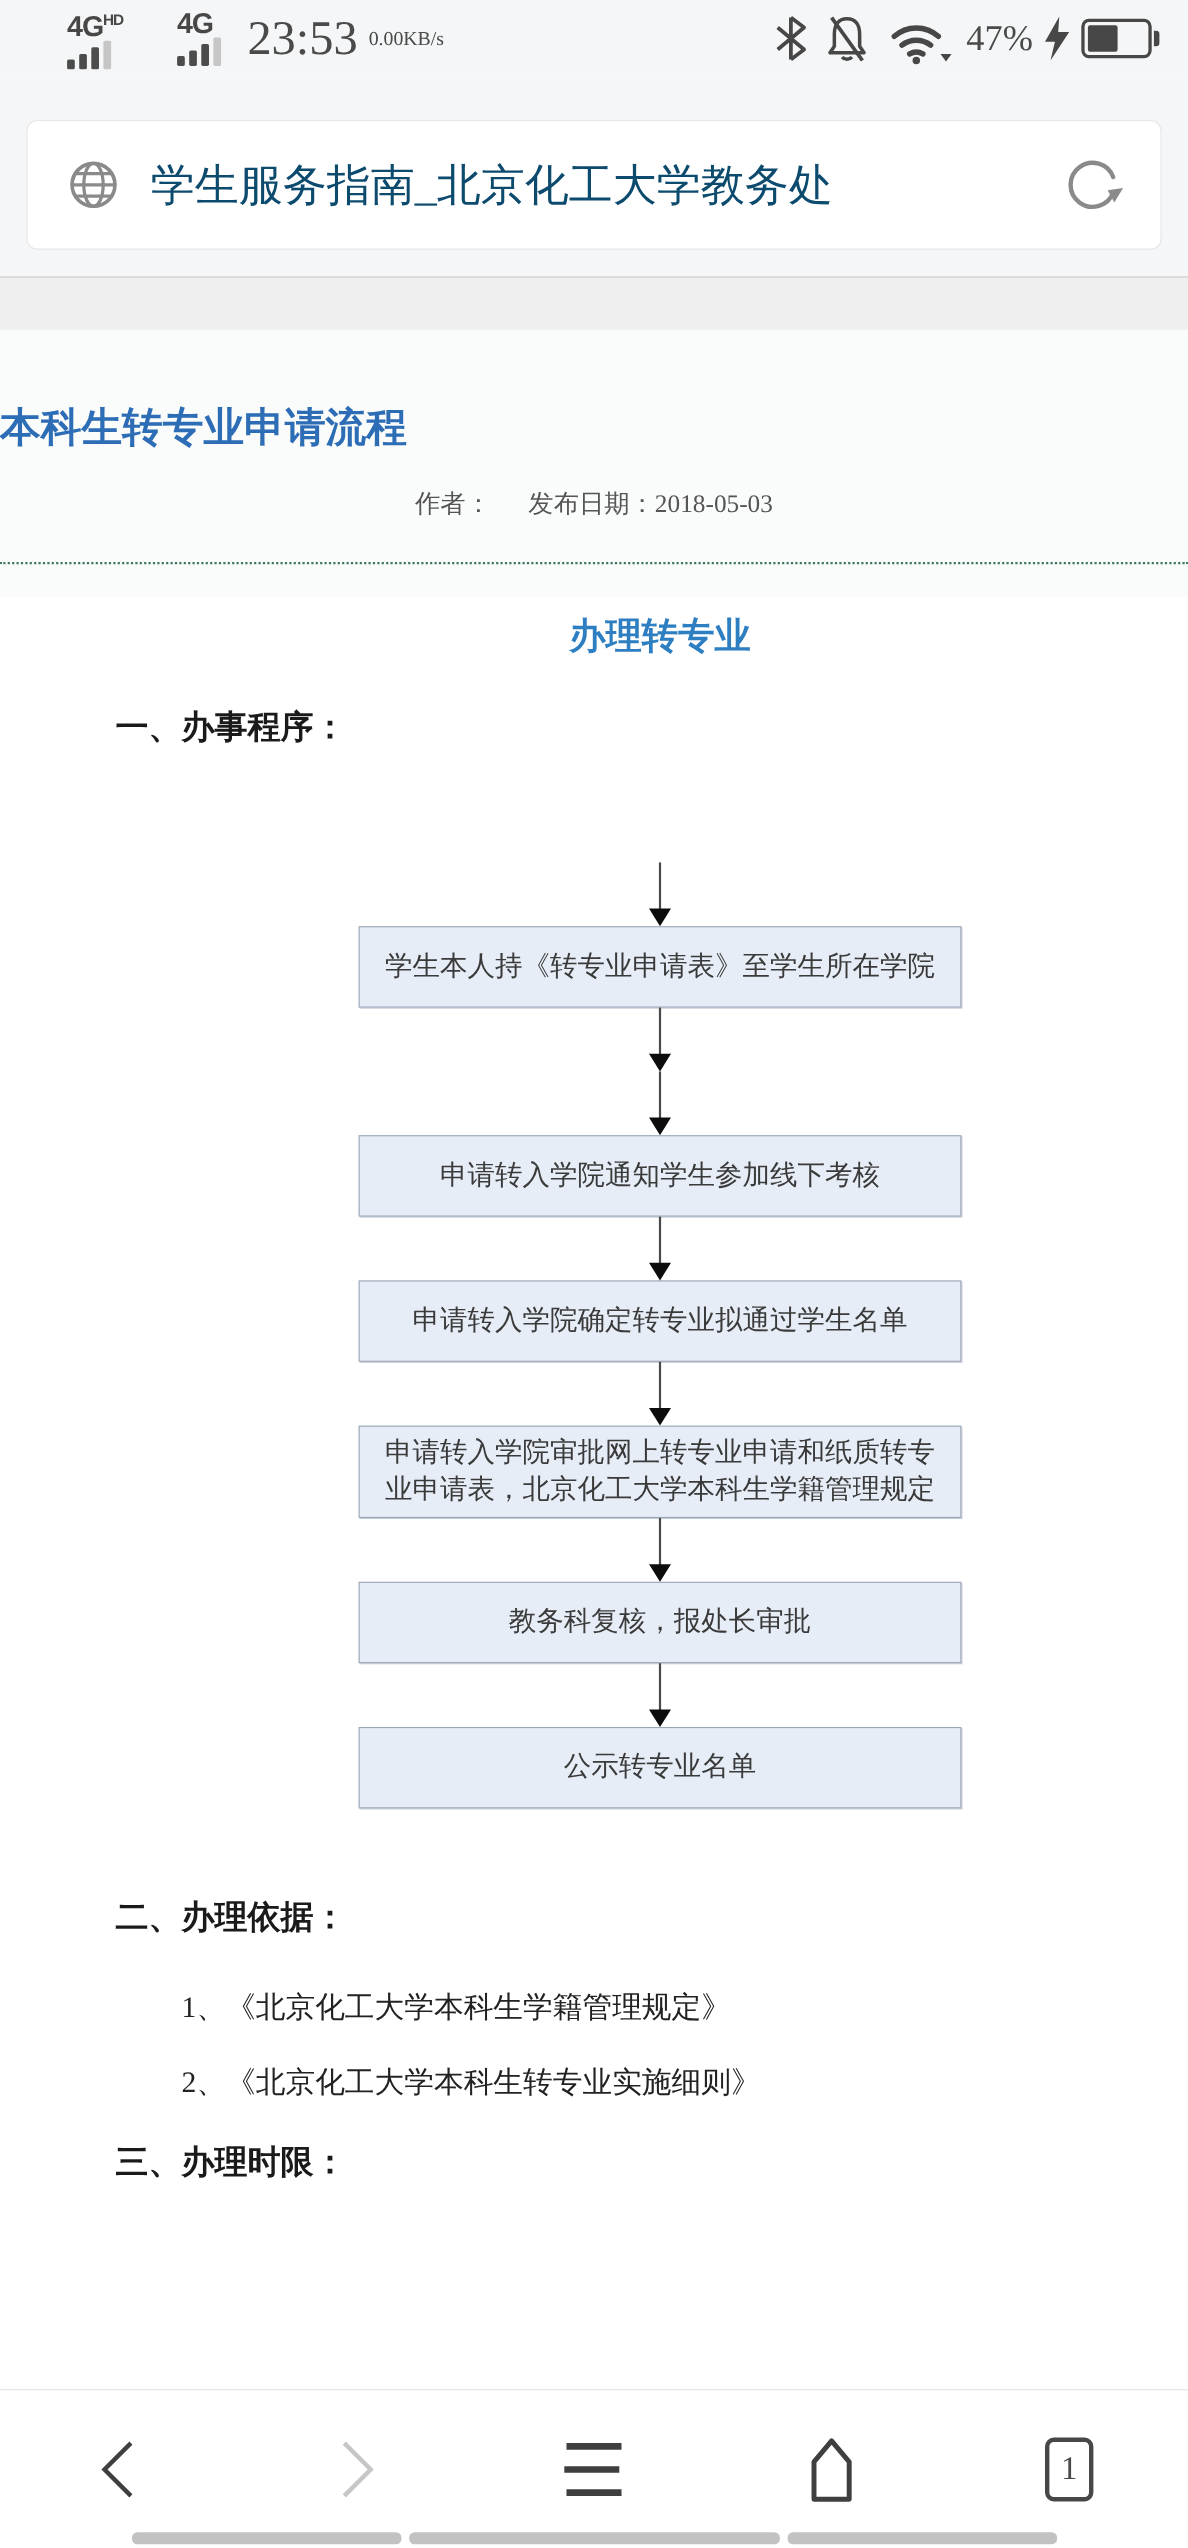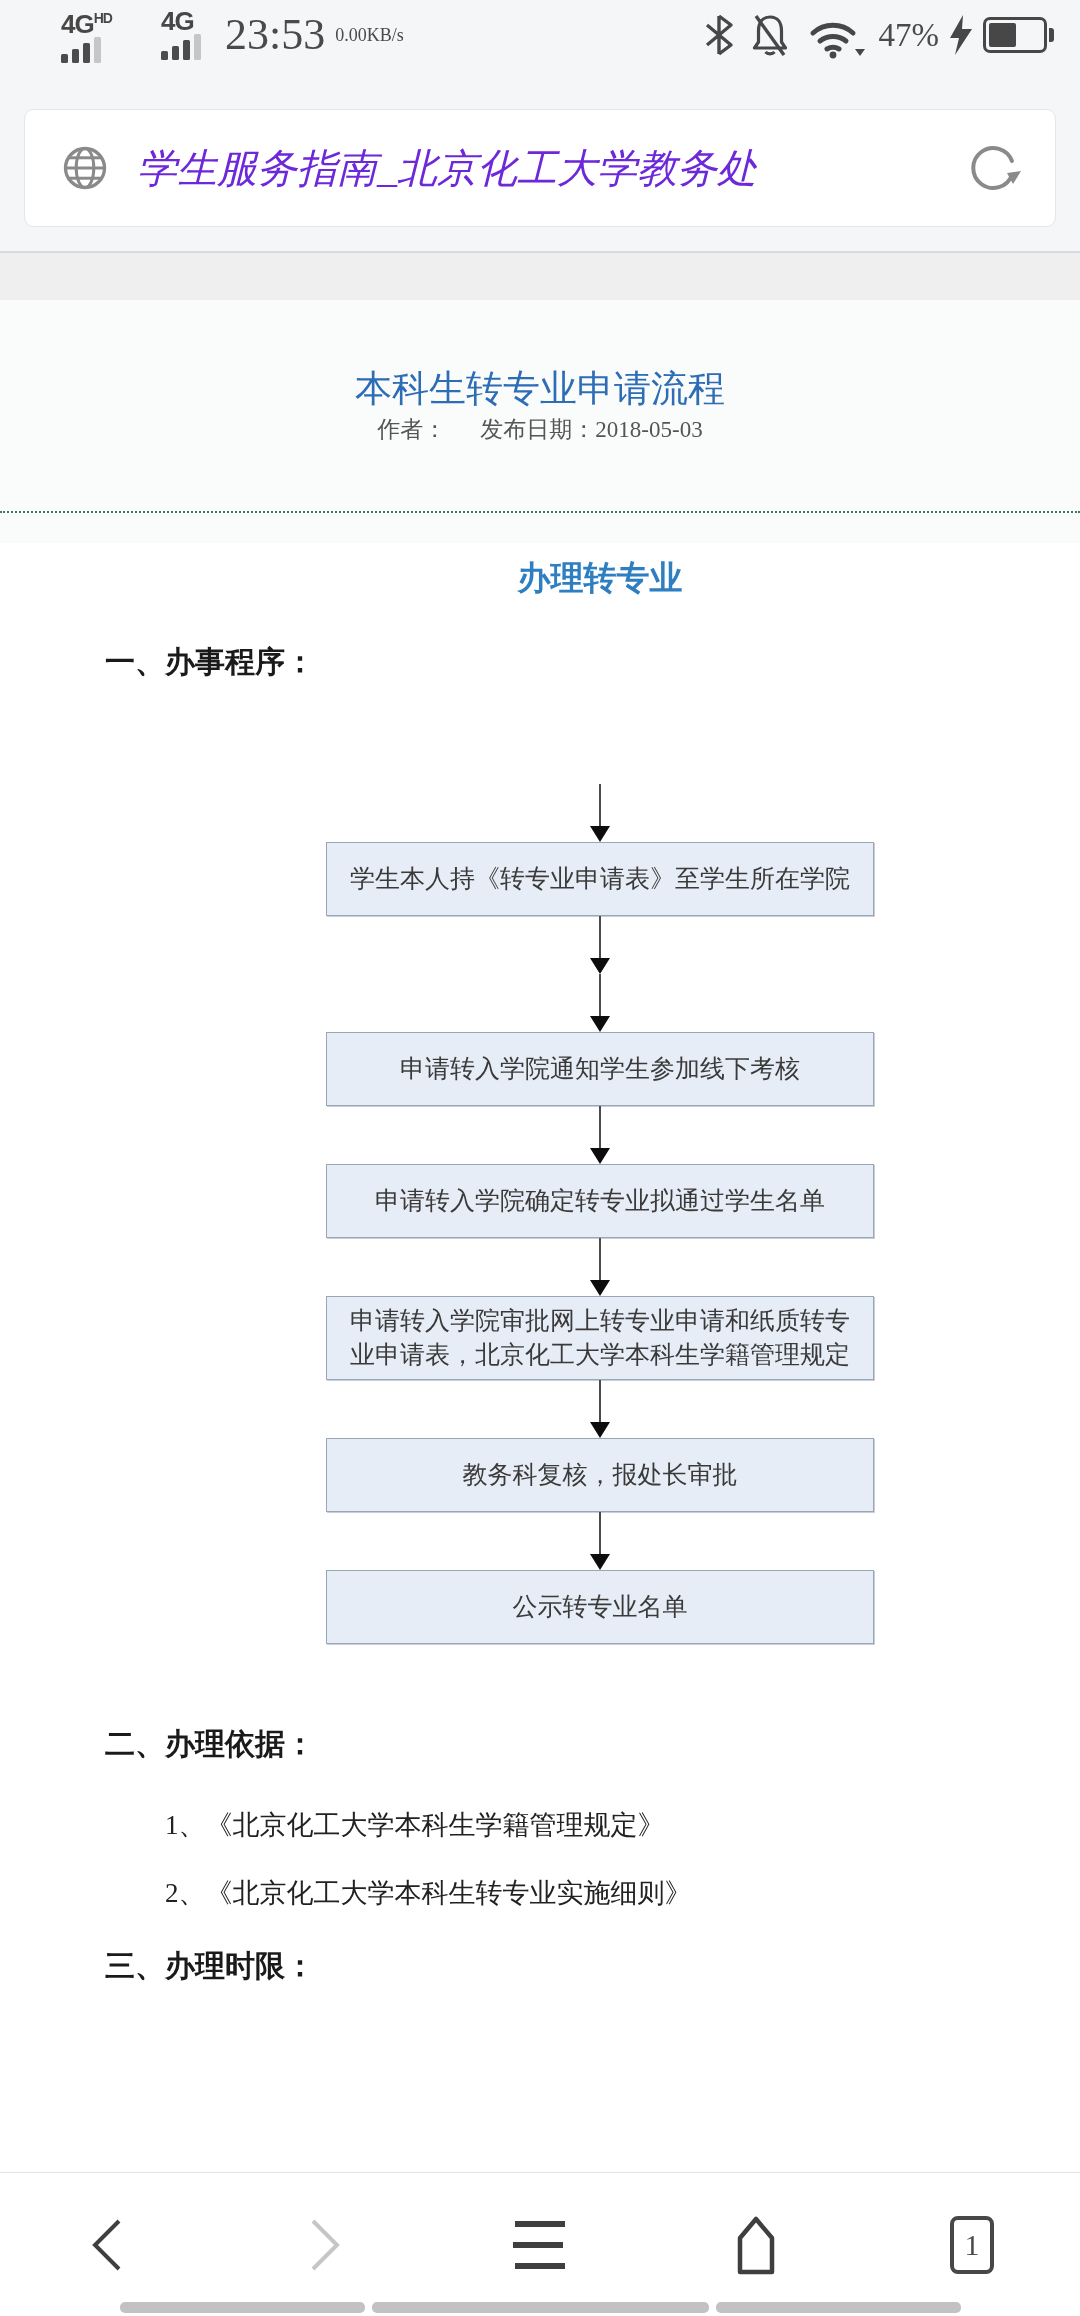--- a/index.html
+++ b/index.html
@@ -26,30 +26,30 @@
   .battery{display:flex;align-items:center;margin-left:10px;}
   .bat-body{width:58px;height:30px;border:3px solid #474747;border-radius:7px;position:relative;}
   .bat-fill{position:absolute;left:3px;top:3px;bottom:3px;width:47%;background:#474747;border-radius:2px;}
   .bat-cap{width:5px;height:14px;background:#474747;border-radius:0 3px 3px 0;margin-left:2px;}
 
   
   .urlzone{position:absolute;top:66px;left:0;right:0;height:185px;background:#f5f6f7;}
   .urlcard{position:absolute;left:24px;right:24px;top:43px;height:118px;background:#fff;
            border:1px solid #e6e6e6;border-radius:10px;display:flex;align-items:center;
            padding:0 34px;box-sizing:border-box;}
-  .url-title{flex:1;margin-left:26px;font-size:40px;color:#6d28d9;white-space:nowrap;overflow:hidden;font-style:italic;}
+  .url-title{flex:1;margin-left:26px;font-size:40px;color:#0c4a6e;white-space:nowrap;overflow:hidden;}
 
   .sepline{position:absolute;top:251px;left:0;right:0;height:2px;background:#d9d9d9;}
   .grayband{position:absolute;top:253px;left:0;right:0;height:47px;background:#efefef;}
 
   
   .arthead{position:absolute;top:300px;left:0;right:0;height:243px;background:#fafbfb;}
-  .art-title{margin:0;padding-top:64px;text-align:center;font-size:37px;font-weight:normal;
+  .art-title{margin:0;padding-top:64px;font-size:37px;font-weight:bold;
              color:var(--title-blue,#2d6db6);}
-  .art-meta{text-align:center;font-size:23px;color:#555;}
+  .art-meta{margin-top:28px;text-align:center;font-size:23px;color:#555;}
   .art-meta .gap{display:inline-block;width:34px;}
   .dotted{position:absolute;left:0;right:0;top:211px;border-top:2px dotted var(--dot-green,#3e7a5a);}
 
   
   .content{position:absolute;top:543px;left:105px;width:990px;background:#fff;}
   .pageheading{margin:0;padding-top:14px;text-align:center;font-size:33px;font-weight:bold;
                font-family:"Liberation Sans","DejaVu Sans",sans-serif;
                color:var(--heading-blue,#2e7fc1);line-height:42px;}
   .sec{font-size:30px;font-weight:bold;color:#1a1a1a;line-height:42px;}
   .sec1{margin-top:42px;}

